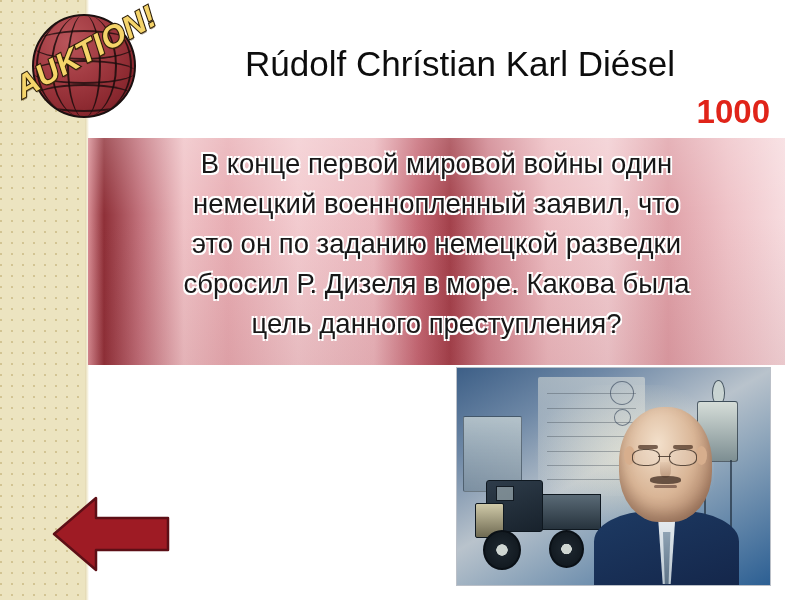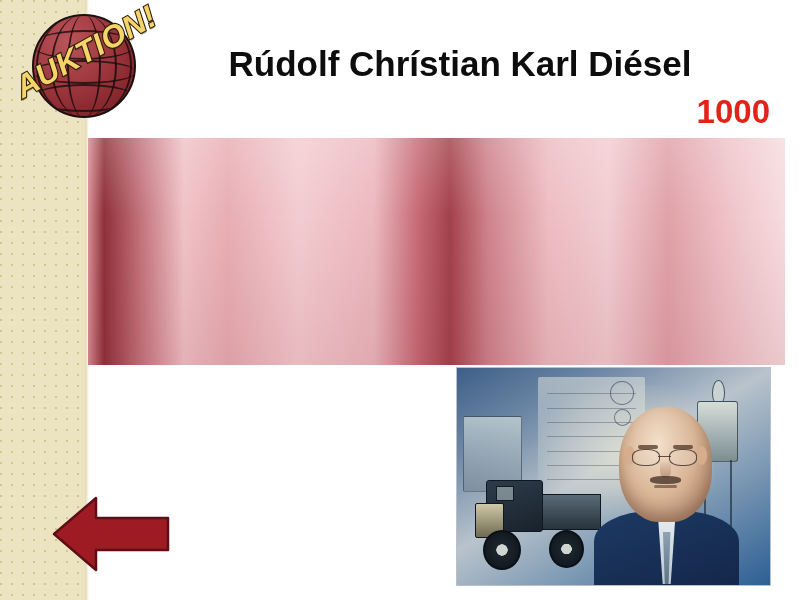--- a/index.html
+++ b/index.html
@@ -69,21 +69,21 @@
     -webkit-text-stroke:2.2px #2b1d08;
     paint-order:stroke fill;
     text-shadow:0 2px 0 rgba(60,40,10,.45);
     white-space:nowrap;
   }
 
   
   .title{
     position:absolute;left:150px;top:44px;width:620px;
     text-align:center;
-    font-size:35px;font-weight:bold;color:#0d0d0d;
+    font-size:35px;font-weight:normal;color:#0d0d0d;
     letter-spacing:0px;white-space:nowrap;
   }
   .score{
     position:absolute;left:150px;top:93px;width:620px;
     text-align:right;
     font-size:33px;font-weight:bold;color:#e02419;
     letter-spacing:0px;
   }
 
   
@@ -283,20 +283,27 @@
       <div class="parallel p3"></div>
     </div>
     <div class="auktion">AUKTION!</div>
   </div>
 
   <div class="title">Rúdolf Chrístian Karl Diésel</div>
   <div class="score">1000</div>
 
   <div class="banner">
     <div class="banner-sheen"></div>
+    <div class="qtext">
+      <span class="ln">В конце первой мировой войны один</span>
+      <span class="ln">немецкий военнопленный заявил, что</span>
+      <span class="ln">это он по заданию немецкой разведки</span>
+      <span class="ln">сбросил Р. Дизеля в море. Какова была</span>
+      <span class="ln">цель данного преступления?</span>
+    </div>
   </div>
 
   <div class="picture">
     <div class="pic-glow"></div>
 
     <div class="pic-doc">
       <div class="rule" style="top:14%"></div>
       <div class="rule" style="top:26%"></div>
       <div class="rule" style="top:38%"></div>
       <div class="rule" style="top:50%"></div>

